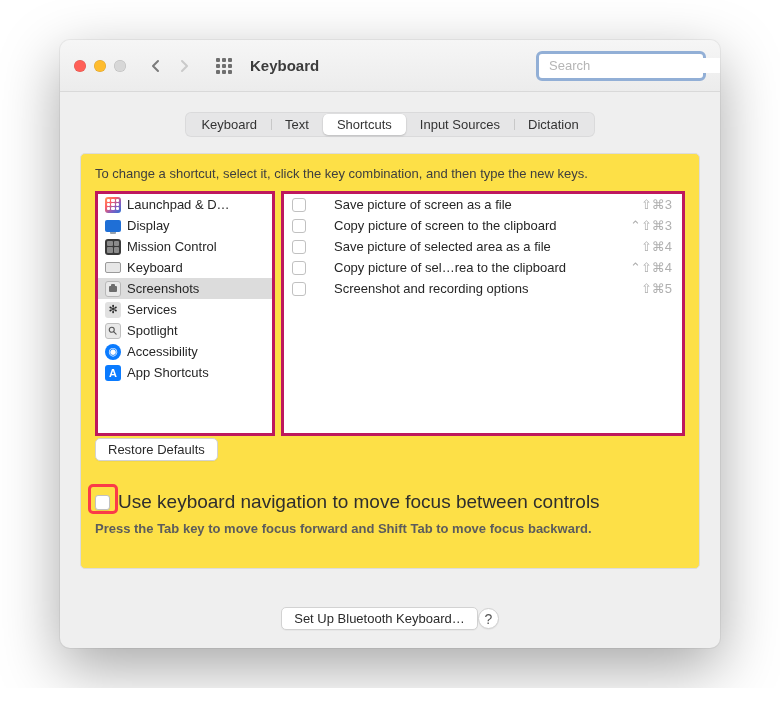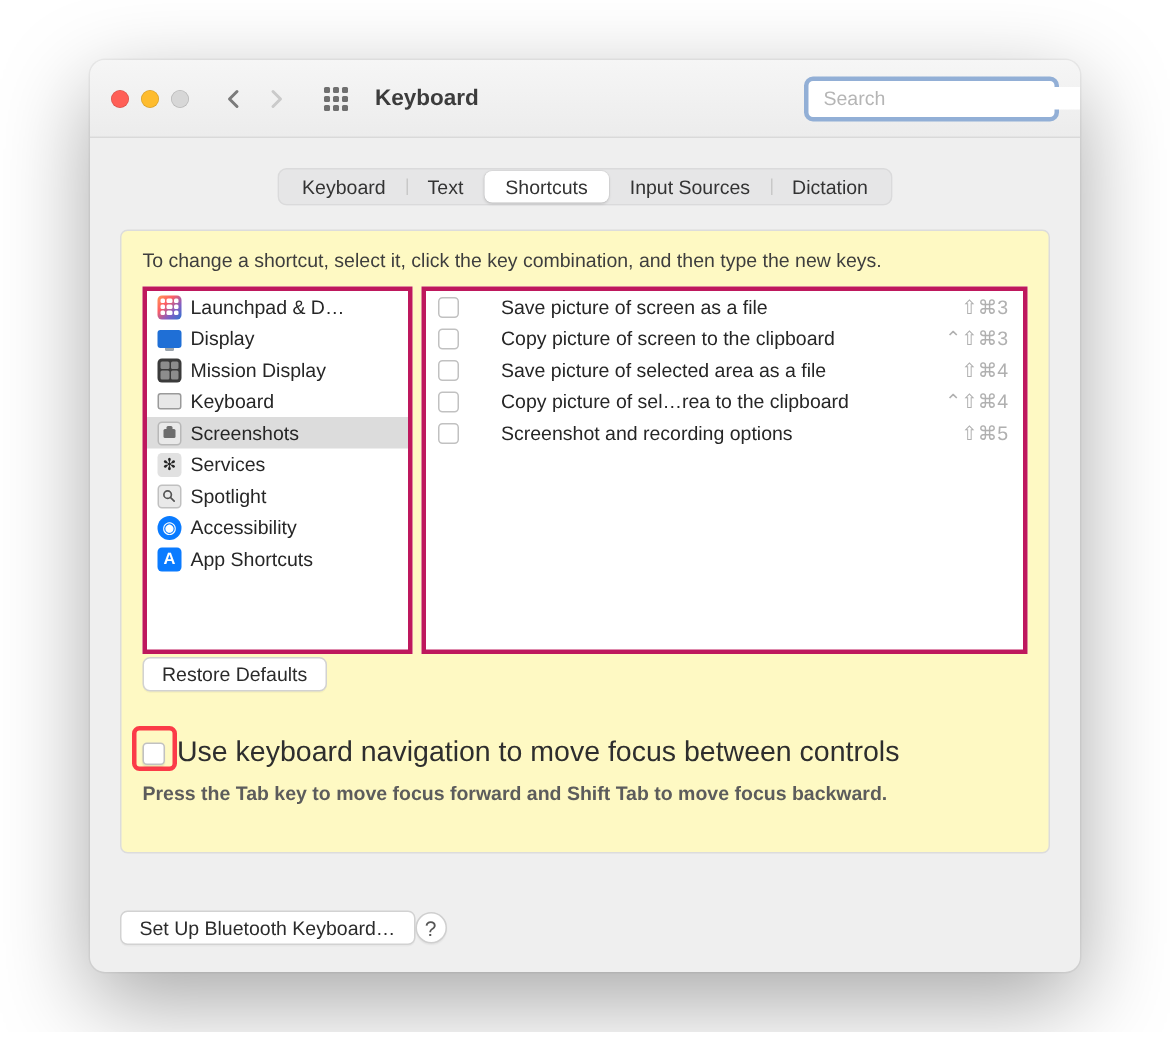--- a/index.html
+++ b/index.html
@@ -99,21 +99,21 @@
     box-shadow: 0 1px 2px rgba(0,0,0,0.15), 0 0 0 .5px rgba(0,0,0,0.05);
   }
   .seg.divider::after {
     content:"";
     position:absolute;
     right:-1px; top:5px; bottom:5px;
     width:1px; background:#c8c8c8;
   }
 
   .panel {
-    background:#fef9c3;
+    background:#fde047;
     border:1px solid #dcdcdc;
     border-radius:5px;
     padding:12px 14px 32px;
   }
   .instr {
     font-size:13px;
     color:#3e3e3e;
     margin-bottom:10px;
   }
   .lists {
@@ -219,21 +219,21 @@
   .kbnav-sub {
     font-size:13px;
     color:#5c5c5c;
     margin-top:8px;
     margin-left:0;
     font-weight:bold;
   }
 
   .footer-row {
     display:flex;
-    justify-content:flex-start;
+    justify-content:center;
     align-items:center;
     gap:0;
     padding: 18px 20px 18px;
   }
   .help {
     width:21px;height:21px;
     border:1px solid #cfcfcf;
     border-radius:50%;
     background:#fff;
     display:flex;align-items:center;justify-content:center;
@@ -332,21 +332,21 @@
             </div>
             <div class="cat">
               <div class="ico">
                 <div style="width:16px;height:16px;background:#3a3a3a;border-radius:3px;display:grid;grid-template-columns:1fr 1fr;grid-template-rows:1fr 1fr;gap:1px;padding:2px">
                   <span style="background:#8c8c8c;border-radius:1px"></span>
                   <span style="background:#8c8c8c;border-radius:1px"></span>
                   <span style="background:#8c8c8c;border-radius:1px"></span>
                   <span style="background:#8c8c8c;border-radius:1px"></span>
                 </div>
               </div>
-              <span>Mission Display</span>
+              <span>Mission Control</span>
             </div>
             <div class="cat">
               <div class="ico">
                 <div style="width:16px;height:11px;background:#e7e7e7;border:1px solid #9a9a9a;border-radius:2px;"></div>
               </div>
               <span>Keyboard</span>
             </div>
             <div class="cat selected">
               <div class="ico">
                 <div style="width:16px;height:16px;background:#e9e9e9;border:1px solid #b8b8b8;border-radius:3px;display:flex;align-items:center;justify-content:center">

